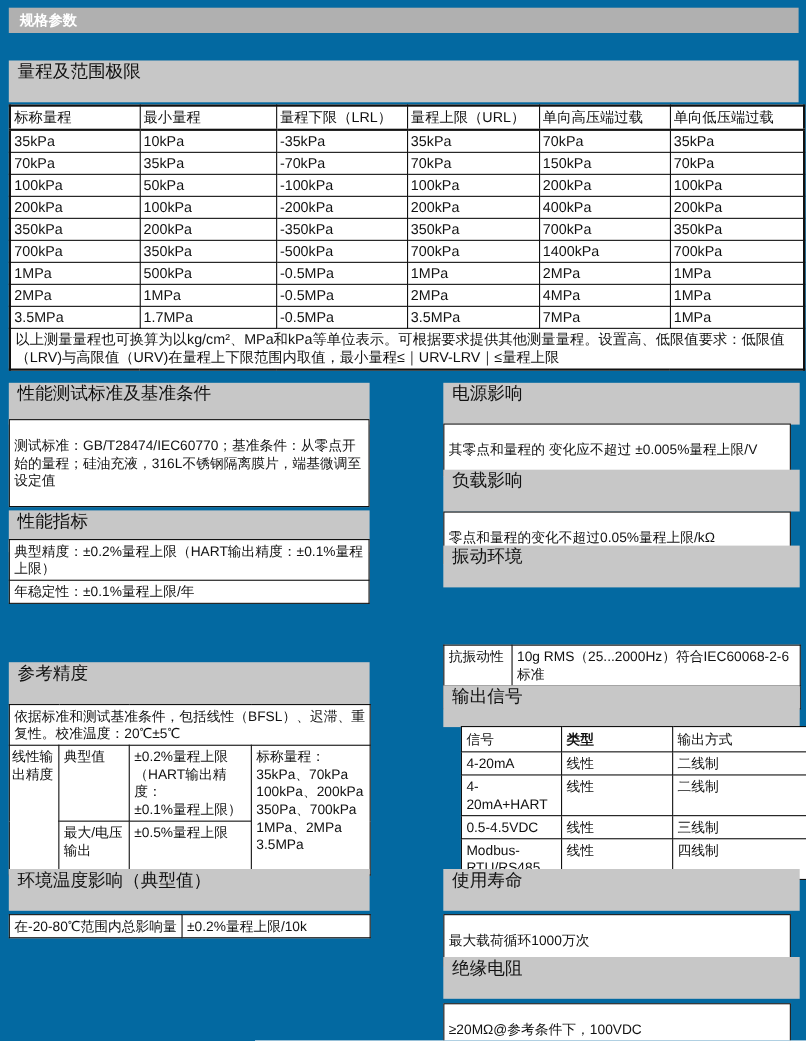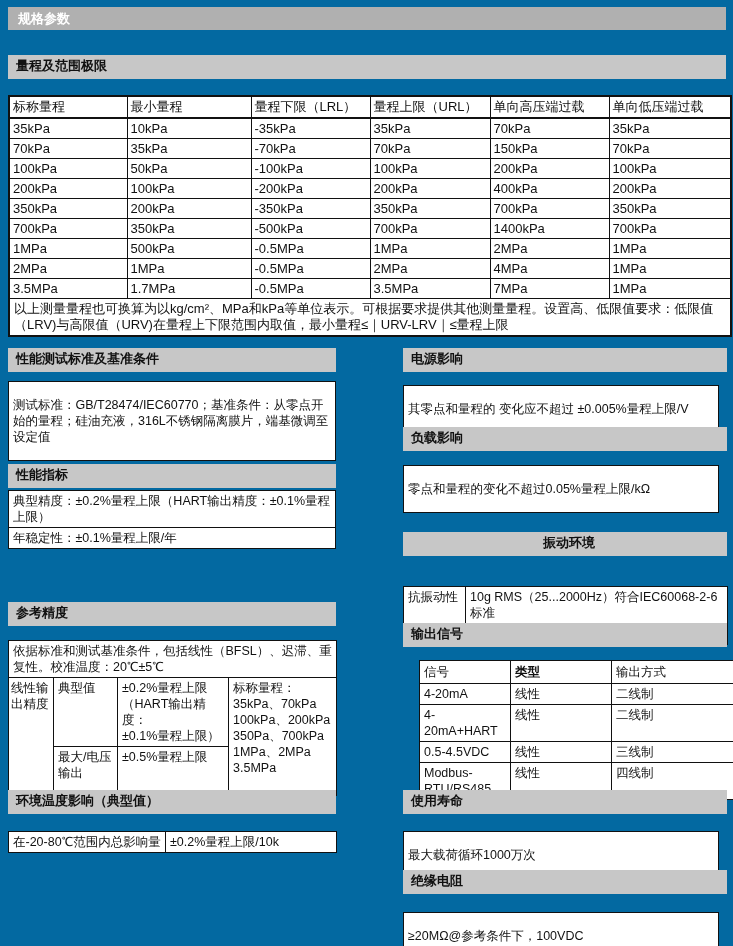--- a/index.html
+++ b/index.html
@@ -1,22 +1,22 @@
 <!DOCTYPE html>
 <html><head>
 <meta charset="utf-8">
 <style>
   html,body{margin:0;padding:0;background:#fff;}
   .page{position:relative;width:733px;height:946px;background:#0369a1;
         font-family:"Liberation Sans",sans-serif;color:#111;overflow:hidden;}
   .titlebar{position:absolute;left:8px;top:7px;width:718px;height:23px;line-height:23px;
         background:#b0b0b0;color:#ffffff;font-weight:bold;font-size:13px;
         padding-left:10px;box-sizing:border-box;}
-  .bar{position:absolute;height:24px;line-height:22px;background:#c7c7c7;color:#111;
-        font-weight:bold;font-size:13px;padding-left:8px;box-sizing:border-box;}
+  .bar{position:absolute;height:38px;line-height:22px;background:#c7c7c7;color:#111;
+        font-weight:normal;font-size:16px;padding-left:8px;box-sizing:border-box;}
   .bar.full{left:8px;width:718px;}
   .bar.lcol{left:8px;width:328px;}
   .bar.rcol{left:403px;width:324px;}
   table{border-collapse:collapse;table-layout:fixed;position:absolute;background:#fff;}
   td,th{border:1px solid #111;font-size:12.5px;line-height:16px;font-weight:normal;
         padding:2px 4px;vertical-align:top;text-align:left;overflow:hidden;}
   .range-table{left:8px;top:95px;width:722px;border:2px solid #111;}
   .range-table th{border-bottom:2px solid #111;font-size:13px;line-height:16px;padding:2px 3px;}
   .range-table td{font-size:13px;line-height:15px;padding:2px 3px;}
   .range-table td.note{line-height:16px;padding:2px 4px;}
@@ -193,21 +193,21 @@
     </tr>
   </tbody>
     </table>
 
   <div class="bar rcol" style="top:348px;">电源影响</div>
   <div class="box rcol" style="top:385px;min-height:24px;">其零点和量程的 变化应不超过 ±0.005%量程上限/V</div>
 
   <div class="bar rcol" style="top:427px;">负载影响</div>
   <div class="box rcol" style="top:465px;min-height:24px;">零点和量程的变化不超过0.05%量程上限/kΩ</div>
 
-  <div class="bar rcol" style="top:532px;text-align:center;">振动环境</div>
+  <div class="bar rcol" style="top:496px;">振动环境</div>
   <table class="abs-r" style="top:541px;margin-top:45px;">
     <colgroup>
         <col style="width:62px">
         <col style="width:262px">
       </colgroup>
     <tbody>
         <tr>
       <td>抗振动性</td>
       <td>10g RMS（25...2000Hz）符合IEC60068-2-6标准</td>
     </tr>

